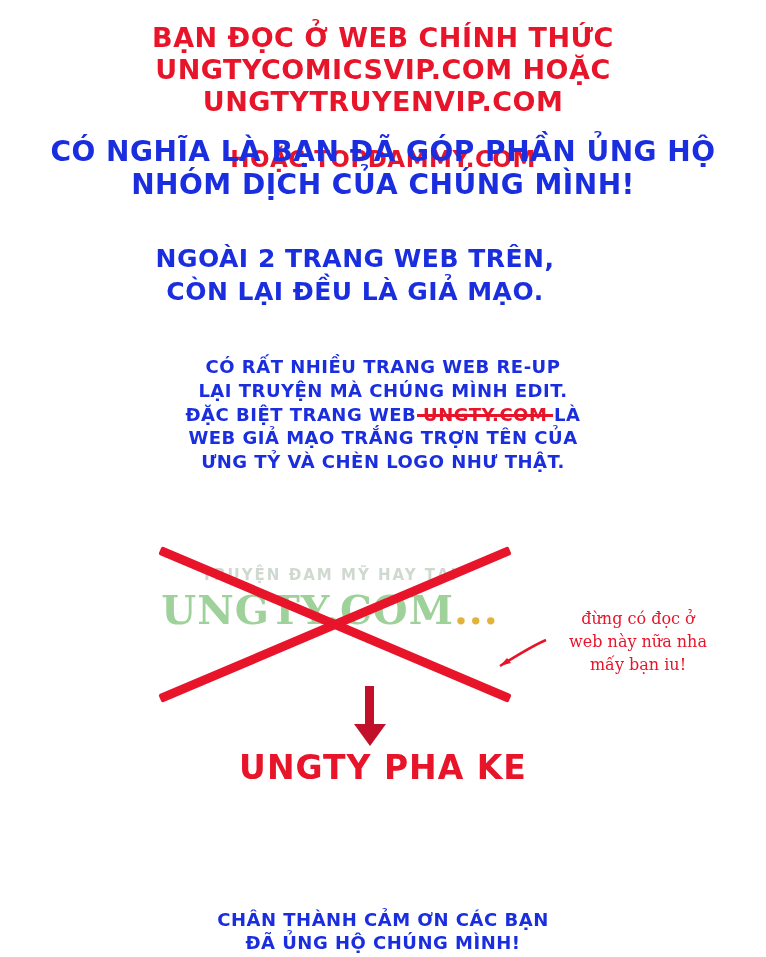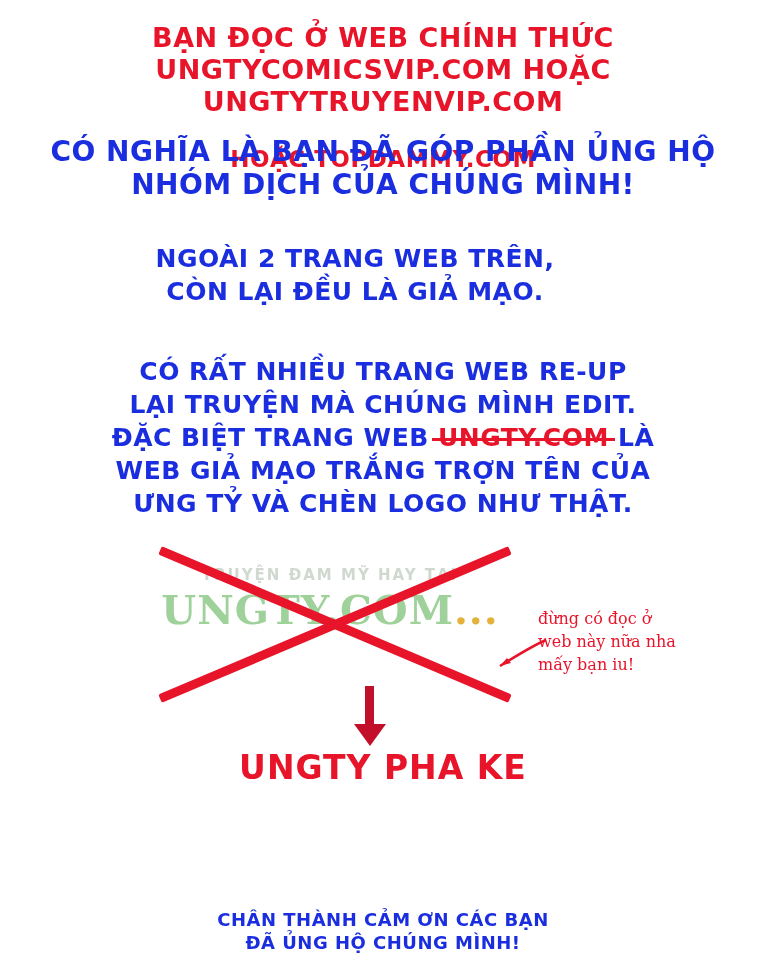--- a/index.html
+++ b/index.html
@@ -71,21 +71,21 @@
     text-transform: uppercase;
     line-height: 1.3;
   }
 
   
   #para-3 {
     position: absolute;
     top: 355px;
     left: 0;
     width: 766px;
-    font-size: 25px;
+    font-size: 18px;
     font-weight: bold;
     text-transform: uppercase;
     line-height: 1.32;
   }
   .strike-red {
     color: #e8142a;
     position: relative;
     white-space: nowrap;
   }
   .strike-red::after {
@@ -157,21 +157,21 @@
   
   #note-right {
     position: absolute;
     top: 607px;
     left: 538px;
     width: 200px;
     color: #e8142a;
     font-size: 16px;
     font-family: "DejaVu Serif", serif;
     line-height: 1.45;
-    text-align: left;
+    text-align: center;
   }
 
   
   #note-arrow {
     position: absolute;
     top: 636px;
     left: 492px;
     width: 56px;
     height: 40px;
   }

